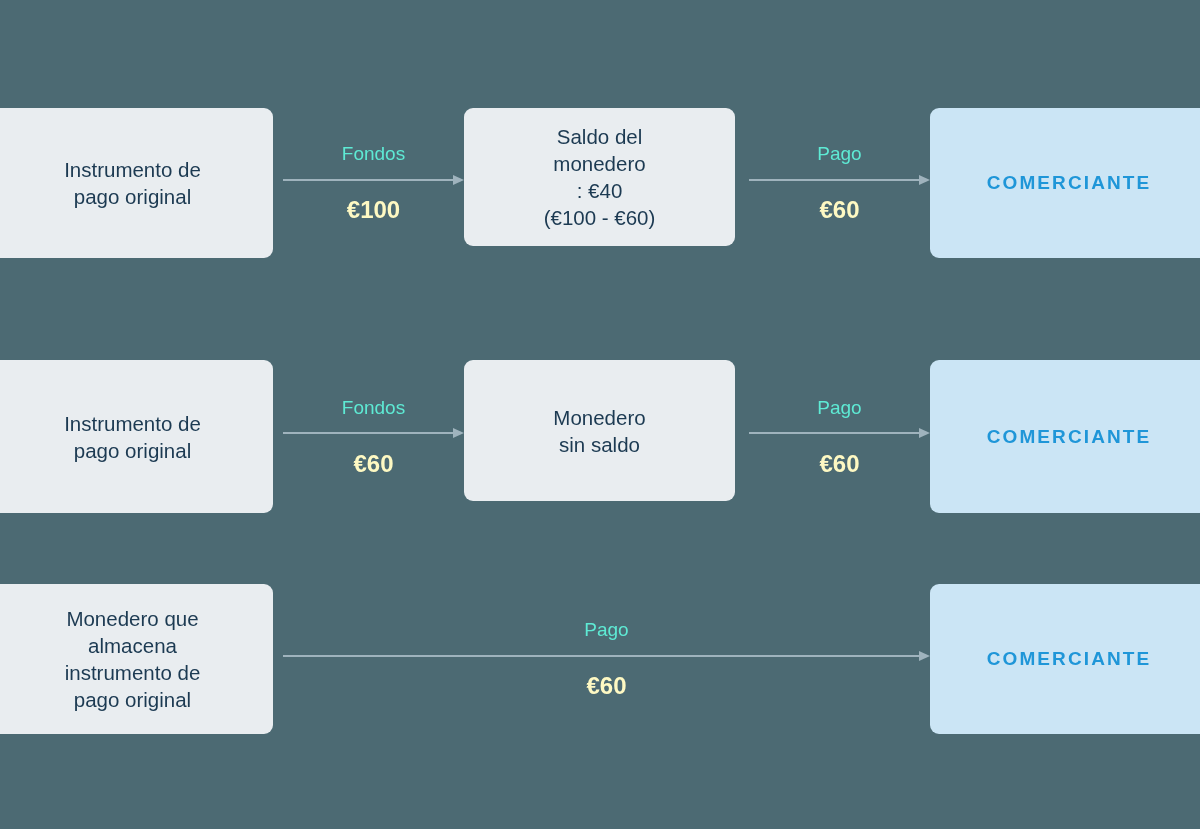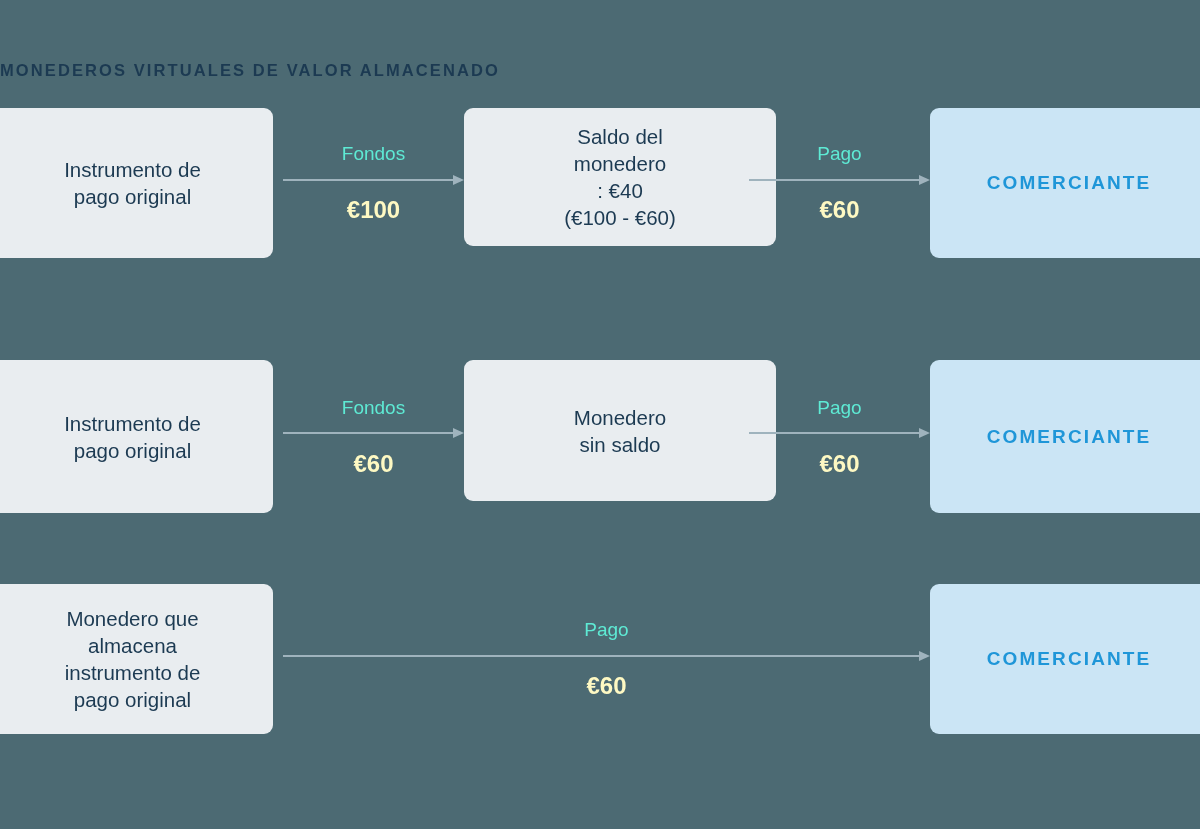--- a/index.html
+++ b/index.html
@@ -80,21 +80,21 @@
 
   
   .node-left {
     left: -8px;
     width: 281px;
     top: 0;
     bottom: 0;
   }
   .node-mid {
     left: 464px;
-    width: 312px;
+    width: 271px;
     top: 0;
     bottom: 12px;
   }
   .node-right {
     left: 930px;
     width: 278px;
     top: 0;
     bottom: 0;
   }
 
@@ -158,21 +158,20 @@
     border-top: 5px solid transparent;
     border-bottom: 5px solid transparent;
     border-left: 11px solid #9fb3bd;
   }
 </style>
 </head>
 <body>
 
 <div class="diagram">
 
-  <div class="section-header sh1">MONEDEROS VIRTUALES DE VALOR ALMACENADO</div>
 
   <div class="row row1">
 
     <div class="node node-light node-left">
       <div class="node-label">Instrumento de
 pago original</div>
     </div>
 
     <div class="flow flow-a">
       <div class="flow-inner">

